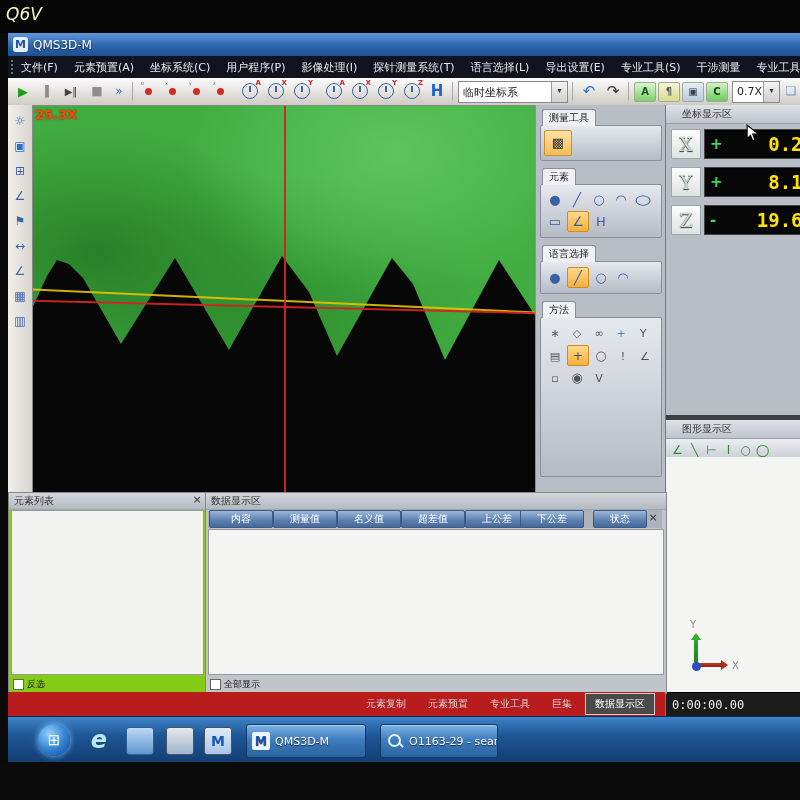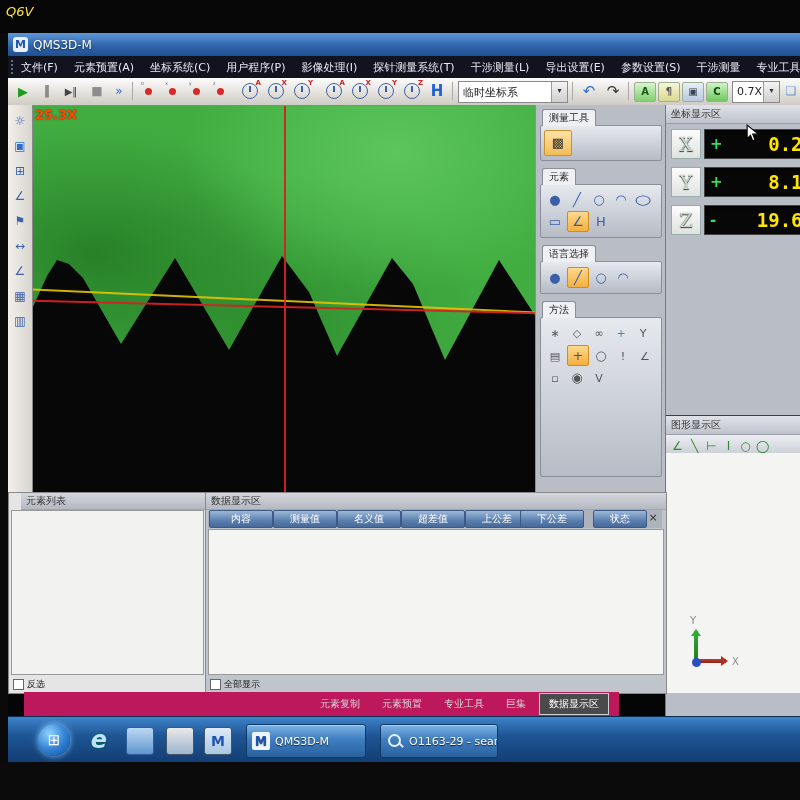--- a/index.html
+++ b/index.html
@@ -1,20 +1,20 @@
 <!DOCTYPE html>
 <html><head>
 <meta charset="utf-8">
 <style>
   html,body{margin:0;padding:0;width:800px;height:800px;overflow:hidden;background:#050505;
     font-family:"DejaVu Sans","Liberation Sans",sans-serif;-webkit-font-smoothing:antialiased;}
   .abs{position:absolute;}
   
   #photo-top{left:0;top:0;width:800px;height:33px;background:#060606;}
-  #corner-text{left:6px;top:4px;color:#fde047;font-size:13px;font-style:italic;}
+  #corner-text{left:6px;top:4px;color:#fef9c3;font-size:17px;font-style:italic;}
   #photo-left{left:0;top:33px;width:8px;height:729px;background:#0a0a0a;}
   #photo-bottom{left:0;top:762px;width:800px;height:38px;background:#0b0b0b;}
   
   #titlebar{left:8px;top:33px;width:792px;height:23px;
     background:linear-gradient(#5e97d8,#2f66ad 55%,#1f4f92);display:flex;align-items:center;}
   .applogo{width:15px;height:15px;margin:0 5px;background:#e9eefb;border-radius:3px;
     color:#1d55b0;font-size:11px;font-weight:bold;text-align:center;line-height:15px;}
   #title-text{color:#fff;font-size:12px;text-shadow:0 1px 2px #123;}
   
   #menubar{left:8px;top:56px;width:792px;height:22px;background:#11141f;display:flex;align-items:center;
@@ -73,60 +73,60 @@
   .ico{display:inline-block;width:20px;height:19px;margin:1px;text-align:center;line-height:19px;
     font-size:13px;color:#3a5fa8;}
   .ico.hl{background:linear-gradient(#ffd98d,#f5b03c);border:1px solid #d08a1e;border-radius:2px;}
   .ico.small{font-size:11px;color:#555;}
   .wide{transform:scaleX(1.5);display:inline-block;}
   .camico{display:inline-block;width:26px;height:24px;background:linear-gradient(#ffe2a8,#f3bc55);
     border:1px solid #c8922d;border-radius:2px;text-align:center;line-height:24px;font-size:13px;color:#333;}
   
   #rightcol{left:665px;top:105px;width:135px;height:611px;overflow:hidden;background:#b9bdc6;border-left:1px solid #777;}
   .panel-title{height:16px;background:linear-gradient(#dfe2e8,#bfc3cb);border-bottom:1px solid #9a9ea8;
-    font-size:10px;color:#333;padding:2px 0 0 5px;}
+    font-size:10px;color:#333;padding:2px 0 0 16px;}
   .axis-row{position:relative;height:38px;}
   .axis-btn{position:absolute;left:5px;top:5px;width:28px;height:28px;background:linear-gradient(#fcfcfc,#dfe3e0);
     border:1px solid #9aa; text-align:center;line-height:28px;
     font-family:"DejaVu Serif","Liberation Serif",serif;font-size:19px;color:#c9d6c9;
     text-shadow:0 0 1px #5a6a5a, 0 1px 1px #333;}
   .lcd{position:absolute;left:38px;top:5px;width:112px;height:28px;background:#070707;border:1px solid #444;
     box-shadow:inset 0 1px 3px #000;}
   .lcd .sign{position:absolute;left:5px;top:5px;color:#2fe05a;font-size:15px;font-weight:bold;}
   .lcd .val{position:absolute;right:3px;top:3px;color:#ffe400;font-size:19px;font-weight:bold;
     font-family:"DejaVu Sans Mono","Liberation Mono",monospace;}
-  #graphics{position:absolute;left:0;top:310px;width:135px;height:277px;border-top:1px solid #404040;}
+  #graphics{position:absolute;left:0;top:310px;width:135px;height:277px;border-top:5px solid #404040;}
   #g-icons{height:20px;background:linear-gradient(#eceef2,#c9cdd5);border-bottom:1px solid #9aa;padding-left:3px;}
   .gico{display:inline-block;width:17px;text-align:center;color:#2e8b2e;font-size:12px;line-height:20px;}
   #g-canvas{position:absolute;left:0;top:37px;width:135px;height:240px;background:#f4f4f2;}
   #axis-ind{position:absolute;left:18px;bottom:22px;width:60px;height:52px;}
   #axis-y{position:absolute;left:10px;bottom:8px;width:4px;height:32px;background:linear-gradient(#2fae2f,#1d7a1d);}
   #axis-y:before{content:"";position:absolute;left:-3px;top:-7px;border:5px solid transparent;border-bottom:7px solid #2fae2f;}
   #axis-x{position:absolute;left:12px;bottom:8px;width:30px;height:4px;background:linear-gradient(#c23a2a,#8f2218);}
   #axis-x:after{content:"";position:absolute;right:-7px;top:-3px;border:5px solid transparent;border-left:7px solid #b03020;}
   #axis-o{position:absolute;left:8px;bottom:4px;width:9px;height:9px;border-radius:50%;background:#2a50c0;}
   .axis-lbl{position:absolute;color:#8a8a8a;font-size:10px;}
   #timerstrip{position:absolute;left:0;top:587px;width:135px;height:24px;background:#1b1b1b;border-top:1px solid #000;}
   #timer{position:absolute;left:6px;top:5px;color:#eee;font-size:12px;
     font-family:"DejaVu Sans Mono","Liberation Mono",monospace;}
   
   .panelbar{height:15px;background:linear-gradient(#d4d7dd,#b4b8c0);border-bottom:1px solid #9aa;
     font-size:10px;color:#333;padding:1px 0 0 5px;position:relative;}
   .closex{position:absolute;right:3px;top:0px;font-size:11px;color:#333;width:12px;text-align:center;}
-  #el-list{left:8px;top:492px;width:197px;height:200px;background:#e5e5e5;border:1px solid #888;padding-left:12px;}
+  #el-list{left:8px;top:492px;width:197px;height:200px;background:#84cc16;border:1px solid #888;}
   #el-body{position:absolute;left:2px;top:17px;width:191px;height:163px;background:#f2f2f0;border:1px solid #999;}
   .chkrow{position:absolute;left:2px;bottom:2px;height:14px;font-size:9px;color:#222;display:flex;align-items:center;}
   .chk{width:9px;height:9px;background:#fff;border:1px solid #666;margin:0 3px 0 2px;}
   #data-panel{left:205px;top:492px;width:460px;height:200px;background:#c0c4cb;border:1px solid #888;}
   #dp-header{position:absolute;left:2px;top:17px;width:454px;height:18px;background:#aeb2ba;}
   .col-h{position:absolute;top:0;height:16px;background:linear-gradient(#9db8d8,#5a7fae 60%,#46699a);
     border:1px solid #3c5a84;border-radius:2px;color:#fff;font-size:10px;text-align:center;line-height:16px;}
   #dp-body{position:absolute;left:2px;top:36px;width:454px;height:144px;background:#f4f4f2;border:1px solid #999;}
   
-  #tabstrip{left:24px;top:692px;width:595px;height:24px;background:#be185d;display:flex;align-items:center;}
+  #tabstrip{left:8px;top:692px;width:657px;height:24px;background:#b91c1c;display:flex;align-items:center;}
   .tab{color:#d8d8d8;font-size:10px;padding:3px 9px;margin-left:4px;}
   .tab.sel{background:#4a4a4a;border:1px solid #cfcfcf;color:#fff;}
   
   #taskbar{left:8px;top:716px;width:792px;height:46px;
     background:linear-gradient(#3f83c9,#1f5696 40%,#123d72);border-top:1px solid #0a2a52;}
   #orb{position:absolute;left:30px;top:7px;width:32px;height:32px;border-radius:50%;
     background:radial-gradient(circle at 35% 30%,#8fd0ff,#2f7fd0 55%,#0d4e97);box-shadow:0 0 6px #7fc0ff;
     color:#fff;text-align:center;line-height:32px;font-size:15px;}
   .tb-ic{position:absolute;top:10px;width:26px;height:26px;text-align:center;line-height:26px;border-radius:3px;}
   #ie-icon{left:78px;color:#bfe3ff;font-size:24px;font-style:italic;font-weight:bold;text-shadow:0 0 3px #063;}
@@ -162,23 +162,23 @@
 </div>
 
 <div class="abs" id="menubar">
   <div id="menu-grip"></div>
   <span class="menu-item">文件(F)</span>
   <span class="menu-item">元素预置(A)</span>
   <span class="menu-item">坐标系统(C)</span>
   <span class="menu-item">用户程序(P)</span>
   <span class="menu-item">影像处理(I)</span>
   <span class="menu-item">探针测量系统(T)</span>
-  <span class="menu-item">干涉测量(L)</span>
+  <span class="menu-item">语言选择(L)</span>
   <span class="menu-item">导出设置(E)</span>
-  <span class="menu-item">参数设置(S)</span>
+  <span class="menu-item">专业工具(S)</span>
   <span class="menu-item">干涉测量</span>
   <span class="menu-item">专业工具(W)</span>
 
 </div>
 
 <div class="abs" id="toolbar">
   <div class="tb-btn play" style="left:4px">▶</div>
   <div class="tb-btn" style="left:28px">‖</div>
   <div class="tb-btn" style="left:52px;font-size:10px">▶‖</div>
   <div class="tb-btn gray" style="left:78px">■</div>
@@ -344,20 +344,23 @@
     <div id="g-canvas">
       <div id="axis-ind">
         <div id="axis-y"></div>
         <div id="axis-x"></div>
         <div id="axis-o"></div>
         <div class="axis-lbl" style="left:6px;top:-4px">Y</div>
         <div class="axis-lbl" style="left:48px;bottom:4px">X</div>
       </div>
     </div>
   </div>
+  <div id="timerstrip">
+    <div id="timer">0:00:00.00</div>
+  </div>
 </div>
 
 <div class="abs" id="el-list">
   <div class="panelbar">
     <span>元素列表</span>
     <span class="closex">×</span>
   </div>
   <div id="el-body"></div>
   <div class="chkrow">
     <span class="chk"></span>

